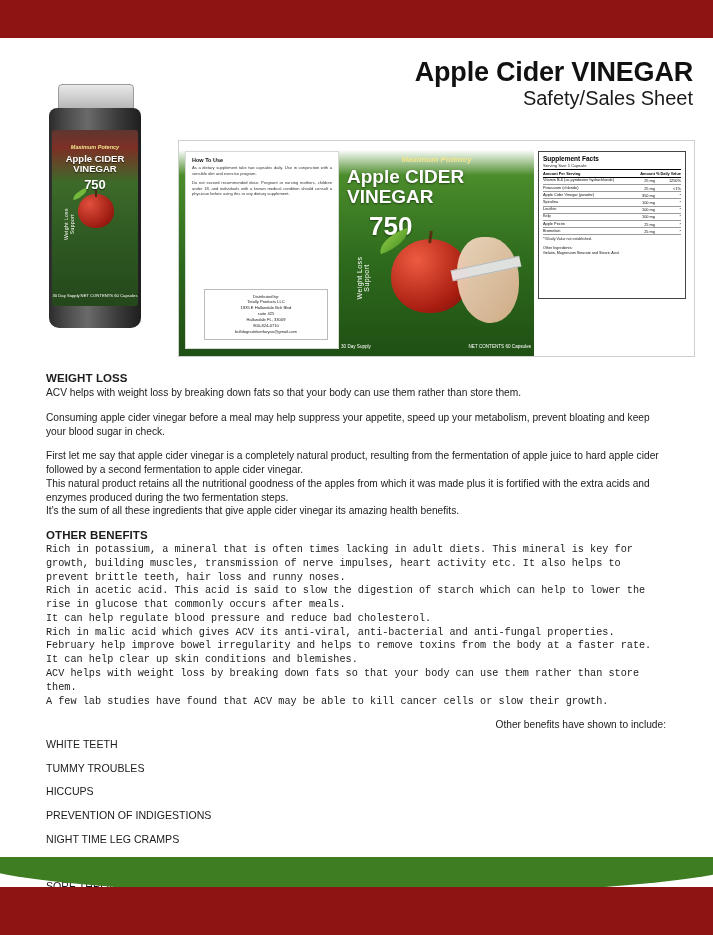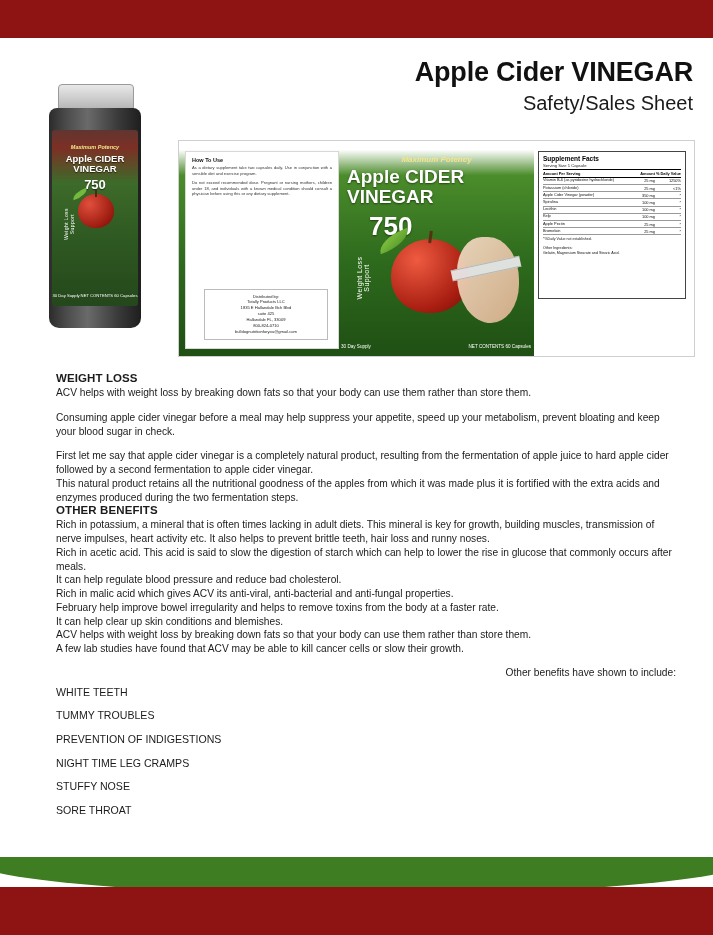--- a/index.html
+++ b/index.html
@@ -66,21 +66,20 @@
     font-size: 27px;
     font-weight: bold;
     color: #111111;
     line-height: 1.05;
     letter-spacing: -0.2px;
   }
   .title-sub {
     font-size: 20px;
     color: #1a1a1a;
     line-height: 1.2;
-    margin-top: 5px;
     font-weight: normal;
   }
   
   .bottle-area {
     position: absolute;
     left: 22px;
     top: 78px;
     width: 150px;
     height: 270px;
   }
@@ -407,21 +406,21 @@
   }
   .fact-other {
     font-size: 3.7px;
     margin-top: 5px;
     color: #111;
     line-height: 1.3;
   }
   
   .body-copy {
     position: absolute;
-    left: 56px;
+    left: 46px;
     top: 372px;
     width: 620px;
     color: #1b1b1b;
   }
   h2.sec {
     font-size: 11.5px;
     font-weight: bold;
     margin: 0 0 2px 0;
     letter-spacing: .1px;
   }
@@ -435,20 +434,21 @@
   }
   ul.benefits {
     list-style: none;
     margin: 0 0 10px 0;
     padding: 0;
   }
   ul.benefits li {
     font-size: 10.2px;
     line-height: 1.35;
     margin-bottom: 0;
+    font-family: Liberation Mono, monospace;
   }
   .ob-intro {
     font-size: 10.2px;
     line-height: 1.35;
     margin: 10px 0 7px 0;
     text-align: right;
   }
   ul.plain {
     list-style: none;
     margin: 0;
@@ -575,37 +575,39 @@
       <div class="fact-other" style="margin-top:0">Gelatin, Magnesium Stearate and Stearic Acid.</div>
     </div>
   </div>
 
   <div class="body-copy">
     <h2 class="sec">WEIGHT LOSS</h2>
     <p class="para">ACV helps with weight loss by breaking down fats so that your body can use them rather than store them.</p>
     <p class="para">Consuming apple cider vinegar before a meal may help suppress your appetite, speed up your metabolism, prevent bloating and keep your blood sugar in check.</p>
     <p class="para tight">First let me say that apple cider vinegar is a completely natural product, resulting from the fermentation of apple juice to hard apple cider followed by a second fermentation to apple cider vinegar.</p>
     <p class="para tight">This natural product retains all the nutritional goodness of the apples from which it was made plus it is fortified with the extra acids and enzymes produced during the two fermentation steps.</p>
+    <p class="para">It's the sum of all these ingredients that give apple cider vinegar its amazing health benefits.</p>
 
     <h2 class="sec">OTHER BENEFITS</h2>
     <ul class="benefits">
       <li>Rich in potassium, a mineral that is often times lacking in adult diets. This mineral is key for growth, building muscles, transmission of nerve impulses, heart activity etc. It also helps to prevent brittle teeth, hair loss and runny noses.</li>
       <li>Rich in acetic acid. This acid is said to slow the digestion of starch which can help to lower the rise in glucose that commonly occurs after meals.</li>
       <li>It can help regulate blood pressure and reduce bad cholesterol.</li>
       <li>Rich in malic acid which gives ACV its anti-viral, anti-bacterial and anti-fungal properties.</li>
       <li>February help improve bowel irregularity and helps to remove toxins from the body at a faster rate.</li>
       <li>It can help clear up skin conditions and blemishes.</li>
       <li>ACV helps with weight loss by breaking down fats so that your body can use them rather than store them.</li>
       <li>A few lab studies have found that ACV may be able to kill cancer cells or slow their growth.</li>
     </ul>
 
     <div class="ob-intro">Other benefits have shown to include:</div>
     <ul class="plain">
       <li>WHITE TEETH</li>
       <li>TUMMY TROUBLES</li>
+      <li>HICCUPS</li>
       <li>PREVENTION OF INDIGESTIONS</li>
       <li>NIGHT TIME LEG CRAMPS</li>
       <li>STUFFY NOSE</li>
       <li>SORE THROAT</li>
     </ul>
   </div>
 
   <div class="bottom-wrap">
     <div class="bottom-green-curve"></div>
     <div class="bottom-red"></div>

